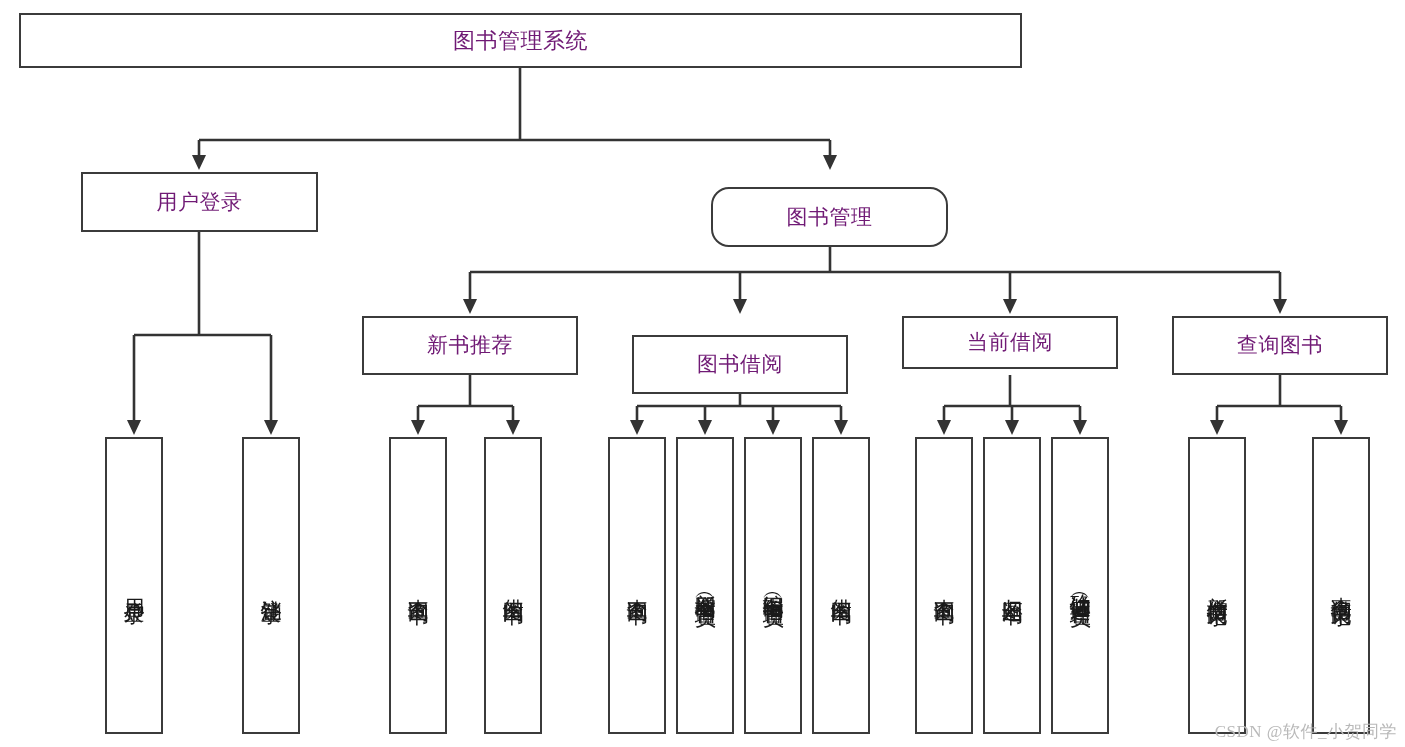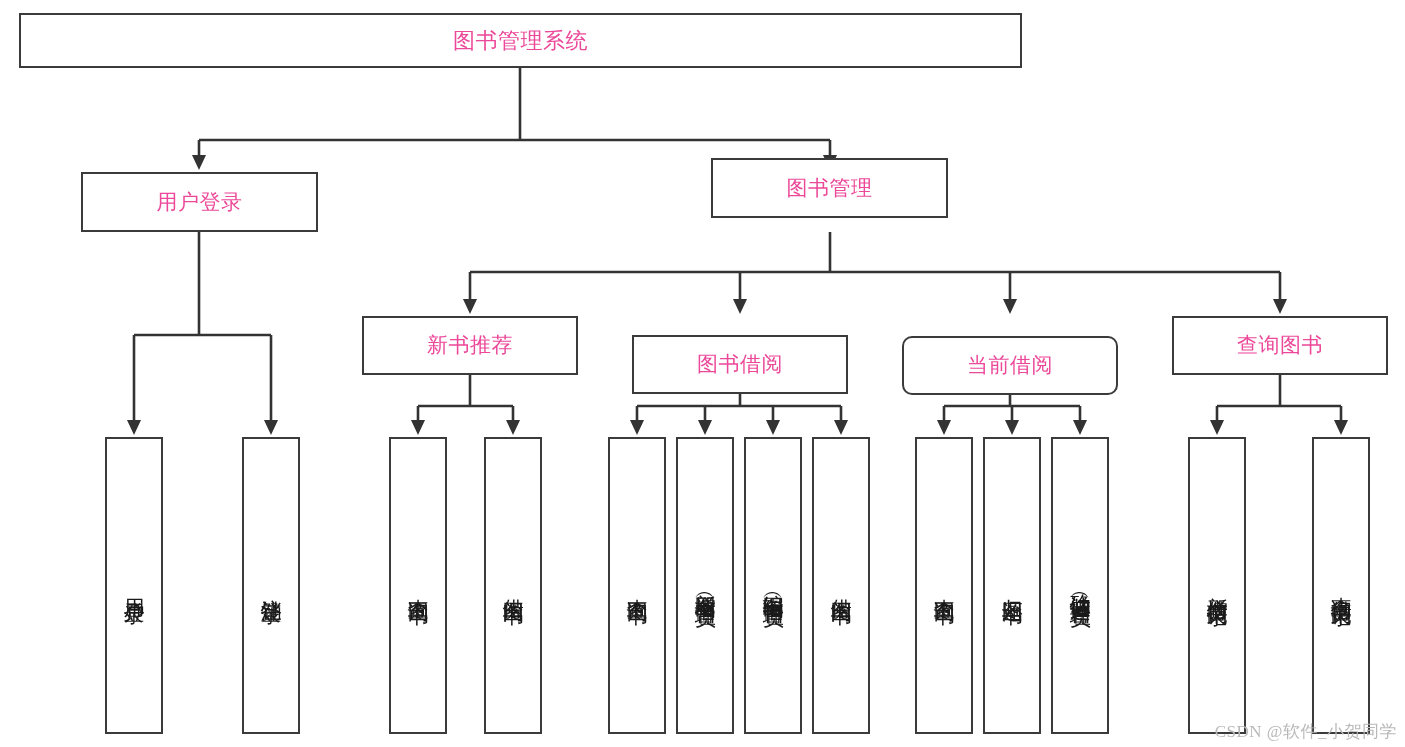--- a/index.html
+++ b/index.html
@@ -24,21 +24,21 @@
     box-sizing: border-box;
     border: 2px solid #3b3b3b;
     background: #ffffff;
     display: flex;
     align-items: center;
     justify-content: center;
     overflow: hidden;
   }
   .node-label-h {
     font-size: 21px;
-    color: #ec4899;
+    color: #701a75;
     line-height: 1.15;
     white-space: nowrap;
     text-align: center;
     letter-spacing: 0.5px;
   }
   .node-label-v {
     font-size: 21px;
     color: #1a1a1a;
     writing-mode: vertical-rl;
     text-orientation: upright;
@@ -152,30 +152,30 @@
       </g>
     </svg>
 
   <div id="nodes-layer">
       <div class="node-box" style="left: 19px; top: 13px; width: 1003px; height: 55px;">
         <div class="node-label-h root-label">图书管理系统</div>
       </div>
       <div class="node-box" style="left: 81px; top: 172px; width: 237px; height: 60px;">
         <div class="node-label-h">用户登录</div>
       </div>
-      <div class="node-box" style="left: 711px; top: 158px; width: 237px; height: 60px;">
+      <div class="node-box" style="left: 711px; top: 187px; width: 237px; height: 60px; border-radius: 18px;">
         <div class="node-label-h">图书管理</div>
       </div>
       <div class="node-box" style="left: 362px; top: 316px; width: 216px; height: 59px;">
         <div class="node-label-h">新书推荐</div>
       </div>
       <div class="node-box" style="left: 632px; top: 310px; width: 216px; height: 59px; margin-top: 25px;">
         <div class="node-label-h">图书借阅</div>
       </div>
-      <div class="node-box" style="left: 902px; top: 336px; width: 216px; height: 59px; border-radius: 10px;">
+      <div class="node-box" style="left: 902px; top: 316px; width: 216px; height: 53px;">
         <div class="node-label-h">当前借阅</div>
       </div>
       <div class="node-box" style="left: 1172px; top: 316px; width: 216px; height: 59px;">
         <div class="node-label-h">查询图书</div>
       </div>
       <div class="node-box" style="left: 105px; top: 437px; width: 58px; height: 297px;">
         <div class="node-label-v">用户登录</div>
       </div>
       <div class="node-box" style="left: 242px; top: 437px; width: 58px; height: 297px;">
         <div class="node-label-v">注销登录</div>

